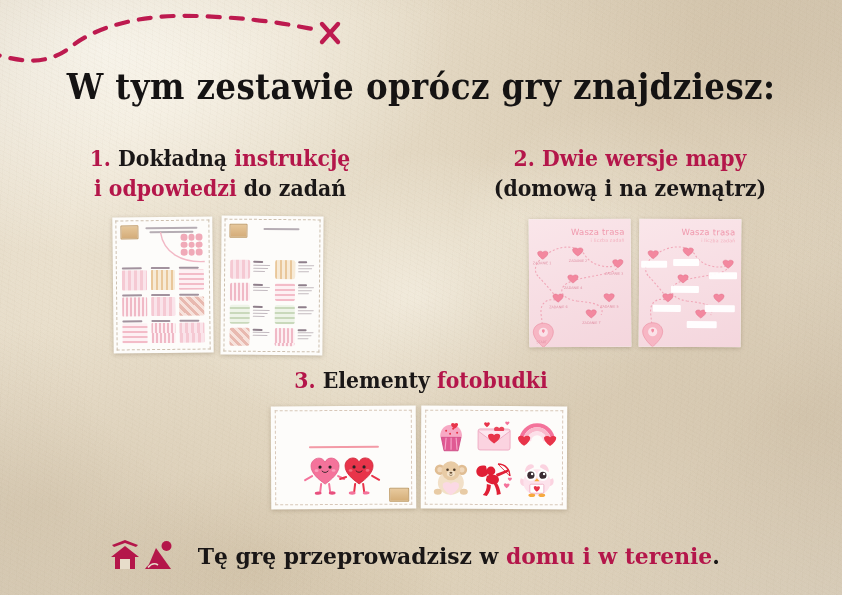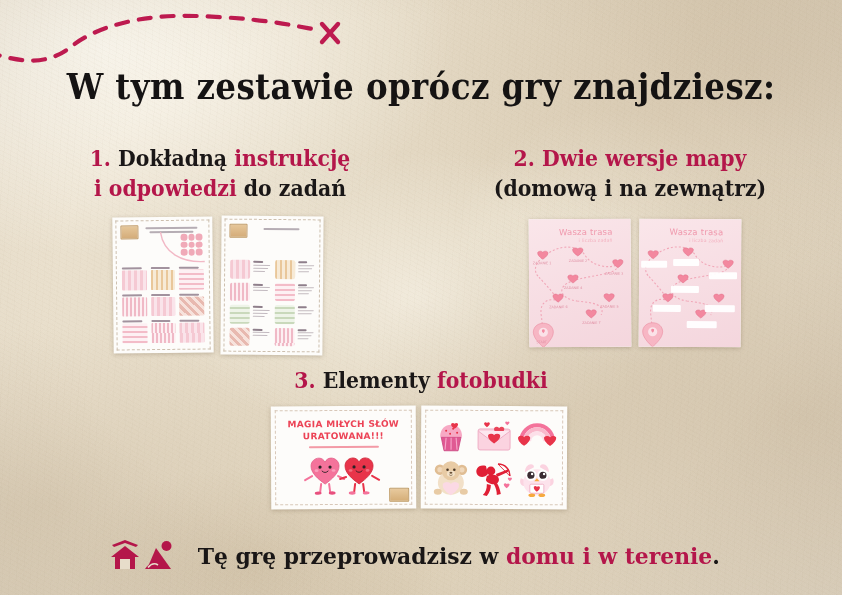--- a/index.html
+++ b/index.html
@@ -104,21 +104,21 @@
   .r2 .ic { width:20px; flex:0 0 20px; border-radius:2px; }
   .r2 .tx { flex:1; display:flex; flex-direction:column; gap:1.6px; padding-top:1px; }
   .r2 .tx b { display:block; height:2px; background:#8f7f8b; width:58%; border-radius:1px; }
   .r2 .tx s { display:block; height:1.4px; background:#c3bac0; width:100%; border-radius:1px; text-decoration:none; }
   .r2 .tx s.s2{width:88%} .r2 .tx s.s3{width:72%}
 
   
   #map1 { left:529px; top:219px; width:102px; height:128px; transform:rotate(-0.4deg); }
   #map2 { left:639px; top:219px; width:102px; height:128px; transform:rotate(0.4deg); }
   .map-bg { position:absolute; inset:0; background:linear-gradient(160deg,#fae6ea 0%,#f7dde3 55%,#f4d6dd 100%); }
-  .map-title { position:absolute; right:18px; top:8px; text-align:right; }
+  .map-title { position:absolute; right:6px; top:8px; text-align:right; }
   .map-title .t1 { font-family:"DejaVu Sans", sans-serif; font-size:8.5px; color:#f09aae; letter-spacing:.2px; }
   .map-title .t2 { font-family:"DejaVu Sans", sans-serif; font-size:4.6px; color:#f3aebd; letter-spacing:.2px; margin-top:1px;}
   .map-svg { position:absolute; inset:0; }
   .mlabel { position:absolute; height:7px; background:#fff; border-radius:1px; opacity:.95; }
   .mtext { position:absolute; font-family:"DejaVu Sans", sans-serif; font-size:3.4px; color:#e090a4; white-space:nowrap; }
 
   
   #photo1 { left:271px; top:406px; width:145px; height:103px; transform:rotate(-0.3deg); }
   #photo2 { left:421px; top:406px; width:146px; height:103px; transform:rotate(0.3deg); }
   .pb-inner { position:absolute; inset:4px; border:1px dashed #d8c7b8; box-sizing:border-box; }
@@ -403,24 +403,20 @@
   <div class="mlabel" style="left:34px; top:40px; width:26px;"></div>
   <div class="mlabel" style="left:70px; top:53px; width:28px;"></div>
   <div class="mlabel" style="left:32px; top:67px; width:28px;"></div>
   <div class="mlabel" style="left:66px; top:86px; width:30px;"></div>
   <div class="mlabel" style="left:14px; top:86px; width:28px;"></div>
   <div class="mlabel" style="left:48px; top:102px;width:30px;"></div>
 </div>
 
 <div class="thumb" id="photo1">
   <div class="pb-inner"></div>
-  <div class="pb-title">
-    <span>MAGIA MIŁYCH SŁÓW</span><br>
-    <span>URATOWANA!!!</span>
-  </div>
   <div class="pb-underline"></div>
   <svg class="pb-hearts" viewBox="0 0 145 48">
 
     <g>
       <path d="M54 34 c -7 -5 -14 -11 -14 -18 c 0 -5 4 -8 8 -8 c 3 0 5 2 6 4 c 1 -2 3 -4 6 -4 c 4 0 8 3 8 8 c 0 7 -7 13 -14 18 z" fill="#f4739b" stroke="#e25f88" stroke-width=".8"></path>
       <circle cx="49" cy="17" r="1.6" fill="#2b2226"></circle>
       <circle cx="59" cy="17" r="1.6" fill="#2b2226"></circle>
       <path d="M51 21 q3 3 6 0" fill="none" stroke="#2b2226" stroke-width=".9" stroke-linecap="round"></path>
       <ellipse cx="45.5" cy="20.5" rx="2" ry="1.3" fill="#f9a8c2" opacity=".85"></ellipse>
       <ellipse cx="62.5" cy="20.5" rx="2" ry="1.3" fill="#f9a8c2" opacity=".85"></ellipse>

